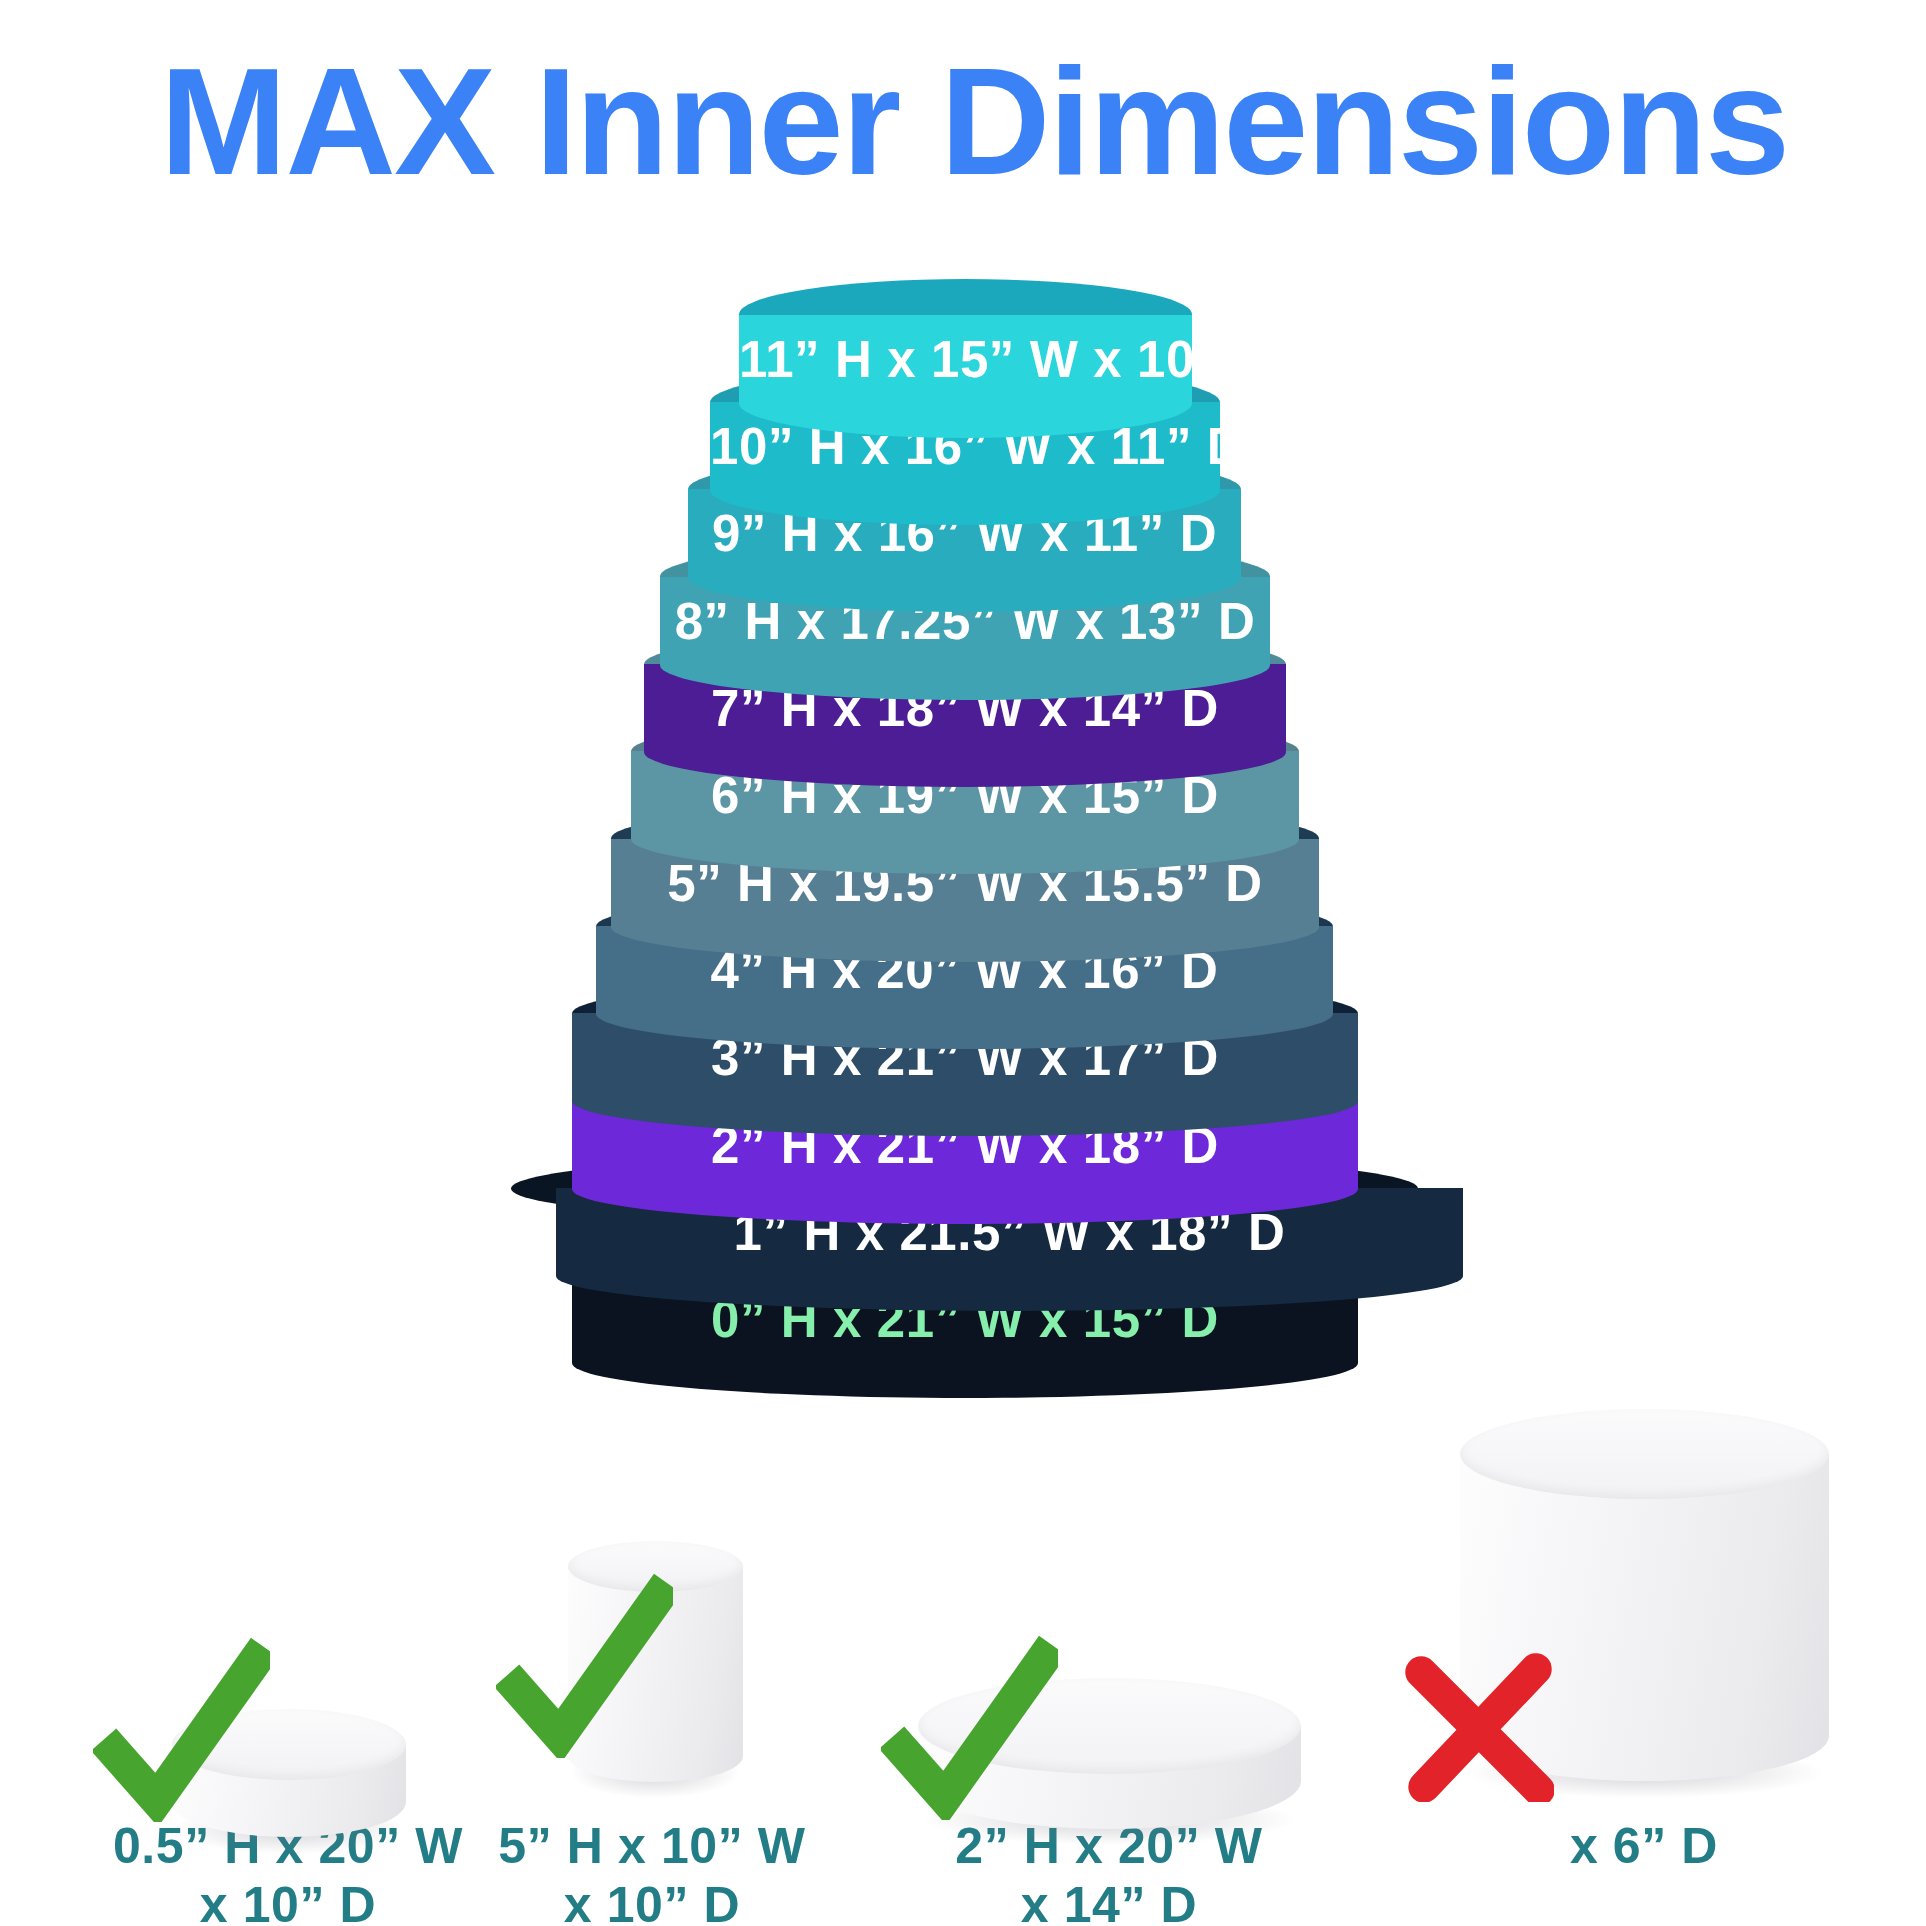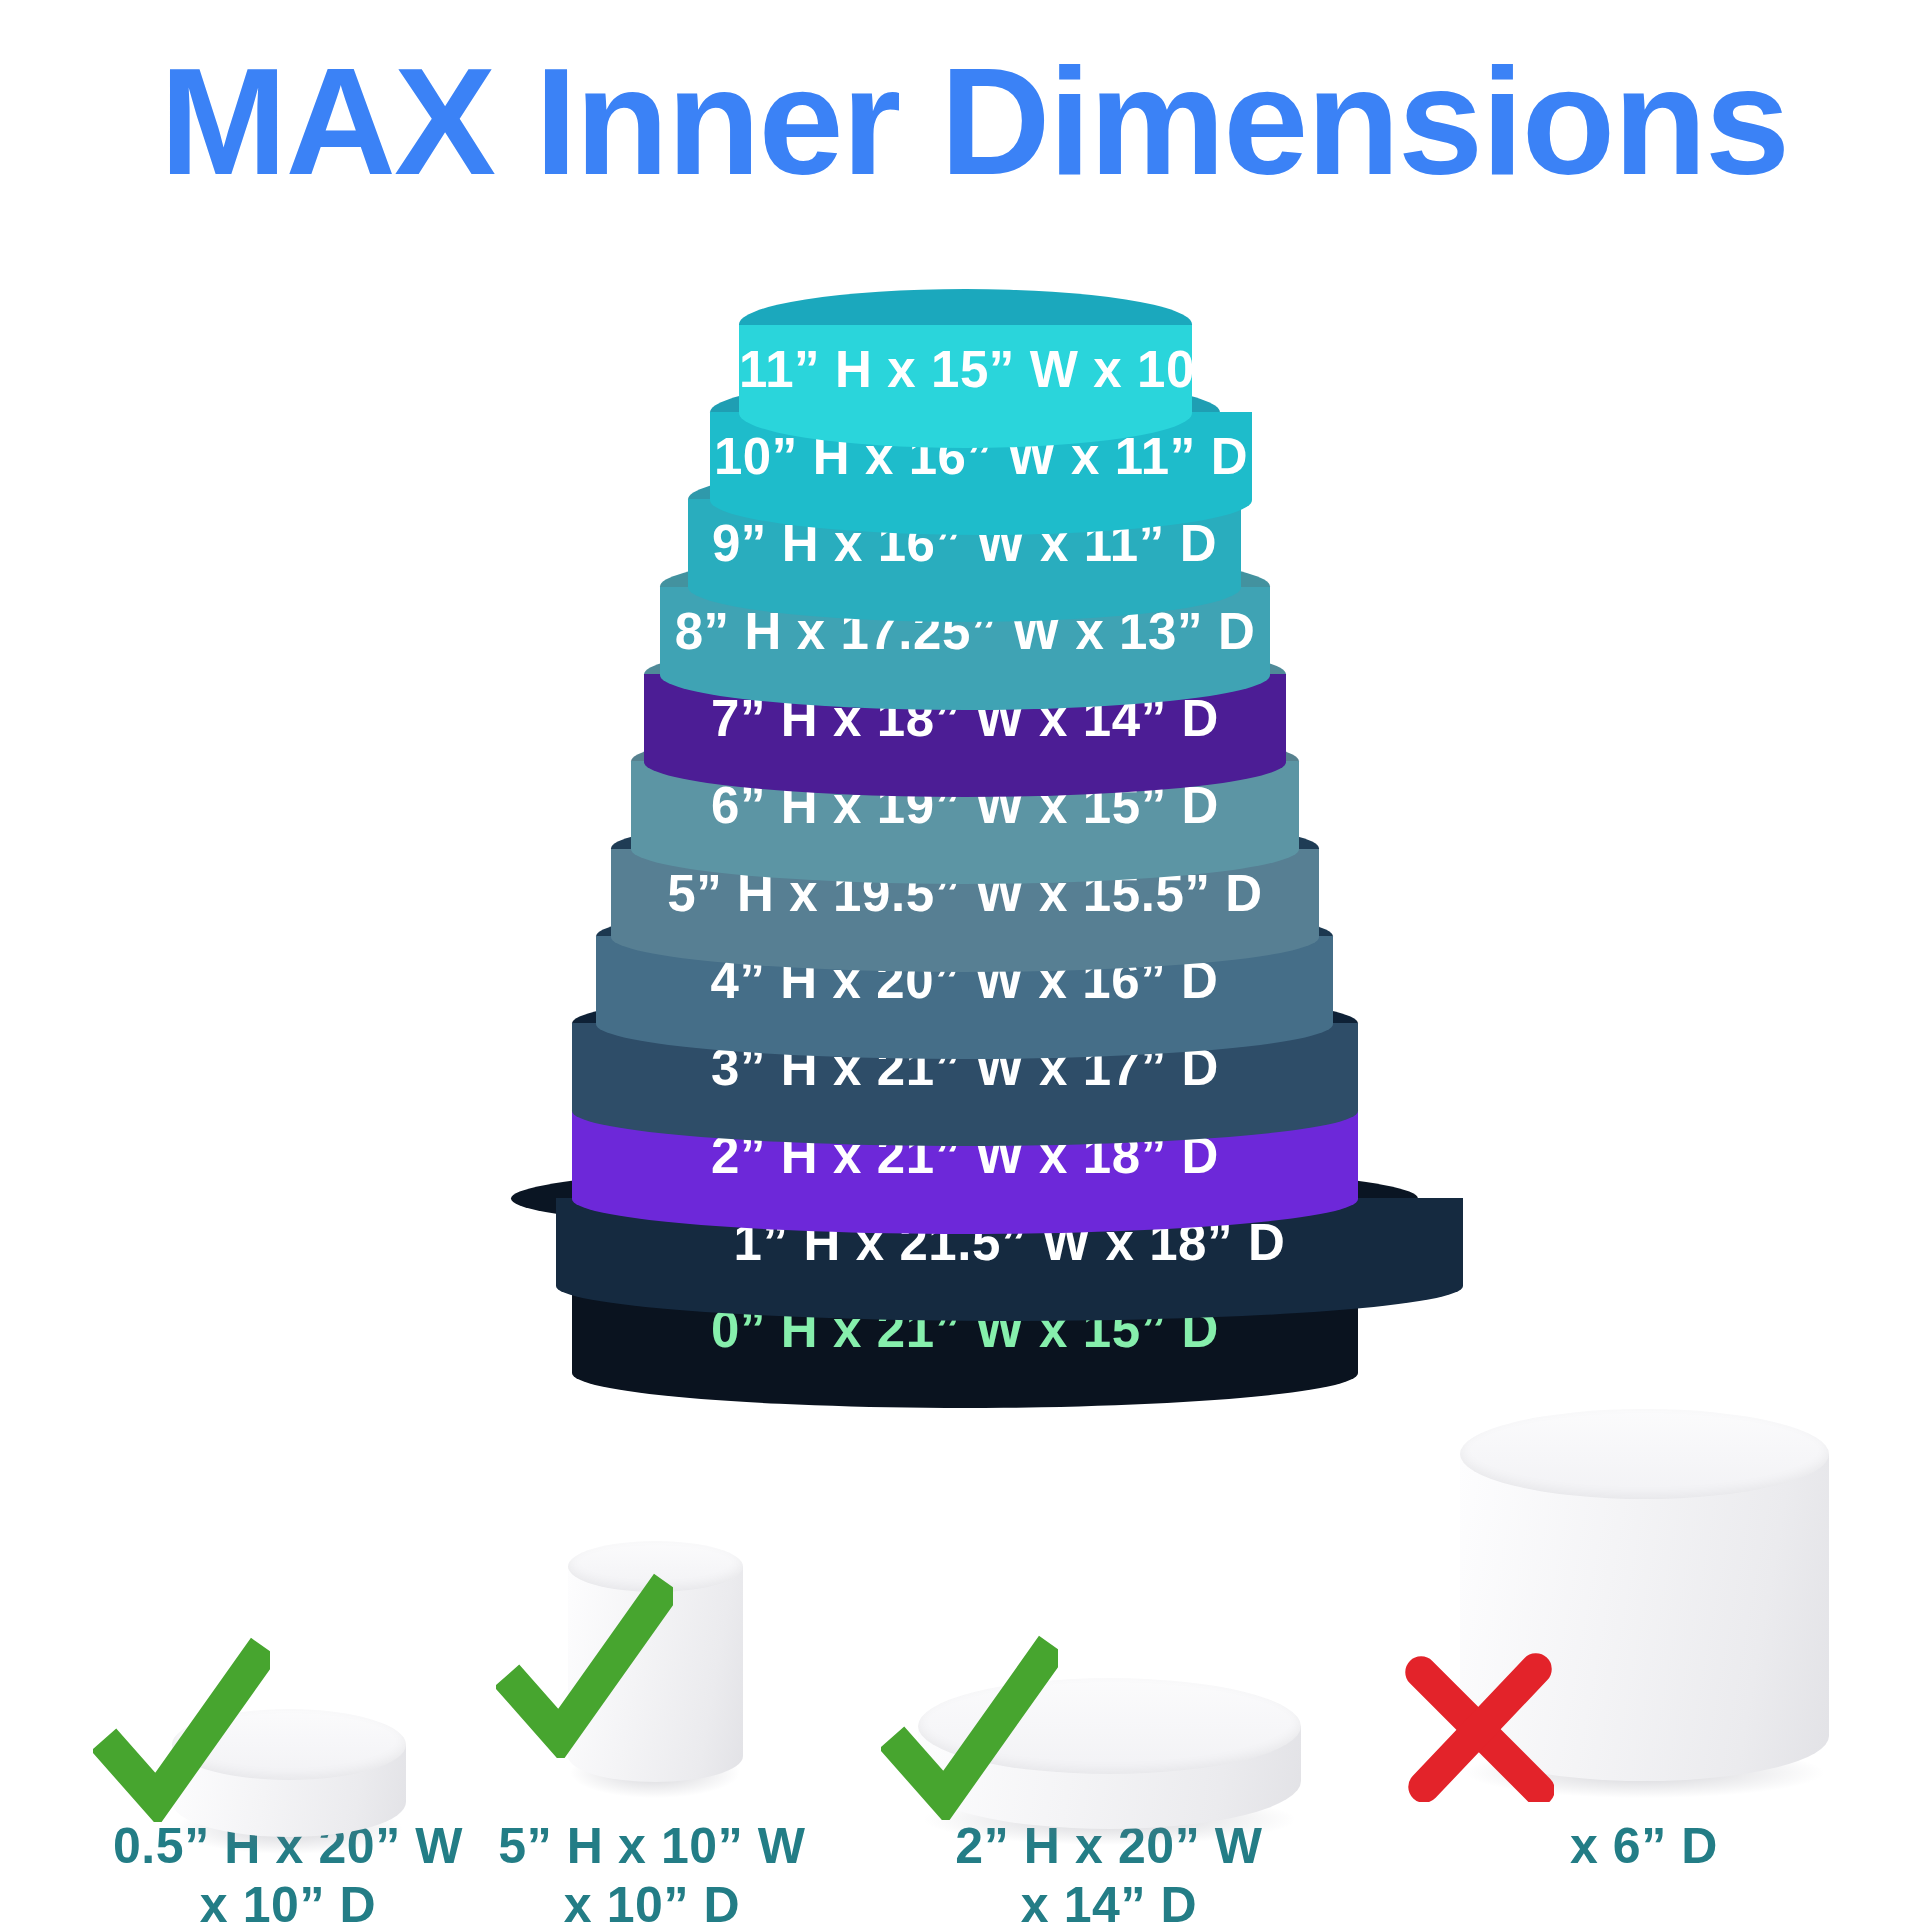--- a/index.html
+++ b/index.html
@@ -11,21 +11,21 @@
     font-family:"Liberation Sans","DejaVu Sans",sans-serif;
   }
   
   .page-title{
     position:absolute;left:0;top:33px;width:1926px;
     text-align:center;
     font-size:153px;font-weight:bold;letter-spacing:-1.9px;
     margin:0;
   }
   
-  #stack{position:absolute;left:0;top:12px;width:1926px;height:1386px;}
+  #stack{position:absolute;left:0;top:2px;width:1926px;height:1386px;}
   .tier{position:absolute;left:0;top:0;}
   .t-ellipse{position:absolute;border-radius:50%;}
   .t-band{position:absolute;}
   .t-label{
     position:absolute;left:0;right:0;top:15.4px;
     text-align:center;
     font-size:51px;font-weight:bold;letter-spacing:0.6px;
     white-space:nowrap;
   }
   
@@ -70,21 +70,21 @@
 
   <div id="stack">
       <div class="tier" style="z-index: 60;">
         <div class="t-ellipse" style="left: 739px; top: 277px; width: 453px; height: 71px; background: rgb(27, 168, 189);"></div>
         <div class="t-band" style="left: 739px; top: 313px; width: 453px; height: 123px; background: rgb(42, 213, 219); border-radius: 0px 0px 50% 50% / 0px 0px 35px 35px;">
           <div class="t-label" style="color: rgb(255, 255, 255);">11” H x 15” W x 10” D</div>
         </div>
       </div>
       <div class="tier" style="z-index: 59;">
         <div class="t-ellipse" style="left: 710px; top: 365px; width: 510px; height: 71px; background: rgb(31, 158, 179);"></div>
-        <div class="t-band" style="left: 710px; top: 400px; width: 510px; height: 123px; background: rgb(30, 188, 203); border-radius: 0px 0px 50% 50% / 0px 0px 35px 35px; padding-left: 32px;">
+        <div class="t-band" style="left: 710px; top: 400px; width: 510px; height: 123px; background: rgb(30, 188, 203); border-radius: 0px 0px 50% 50% / 0px 0px 35px 35px;">
           <div class="t-label" style="color: rgb(255, 255, 255);">10” H x 16” W x 11” D</div>
         </div>
       </div>
       <div class="tier" style="z-index: 58;">
         <div class="t-ellipse" style="left: 688px; top: 452px; width: 553px; height: 71px; background: rgb(47, 153, 171);"></div>
         <div class="t-band" style="left: 688px; top: 487px; width: 553px; height: 123px; background: rgb(41, 173, 190); border-radius: 0px 0px 50% 50% / 0px 0px 35px 35px;">
           <div class="t-label" style="color: rgb(255, 255, 255);">9” H x 16” W x 11” D</div>
         </div>
       </div>
       <div class="tier" style="z-index: 57;">

